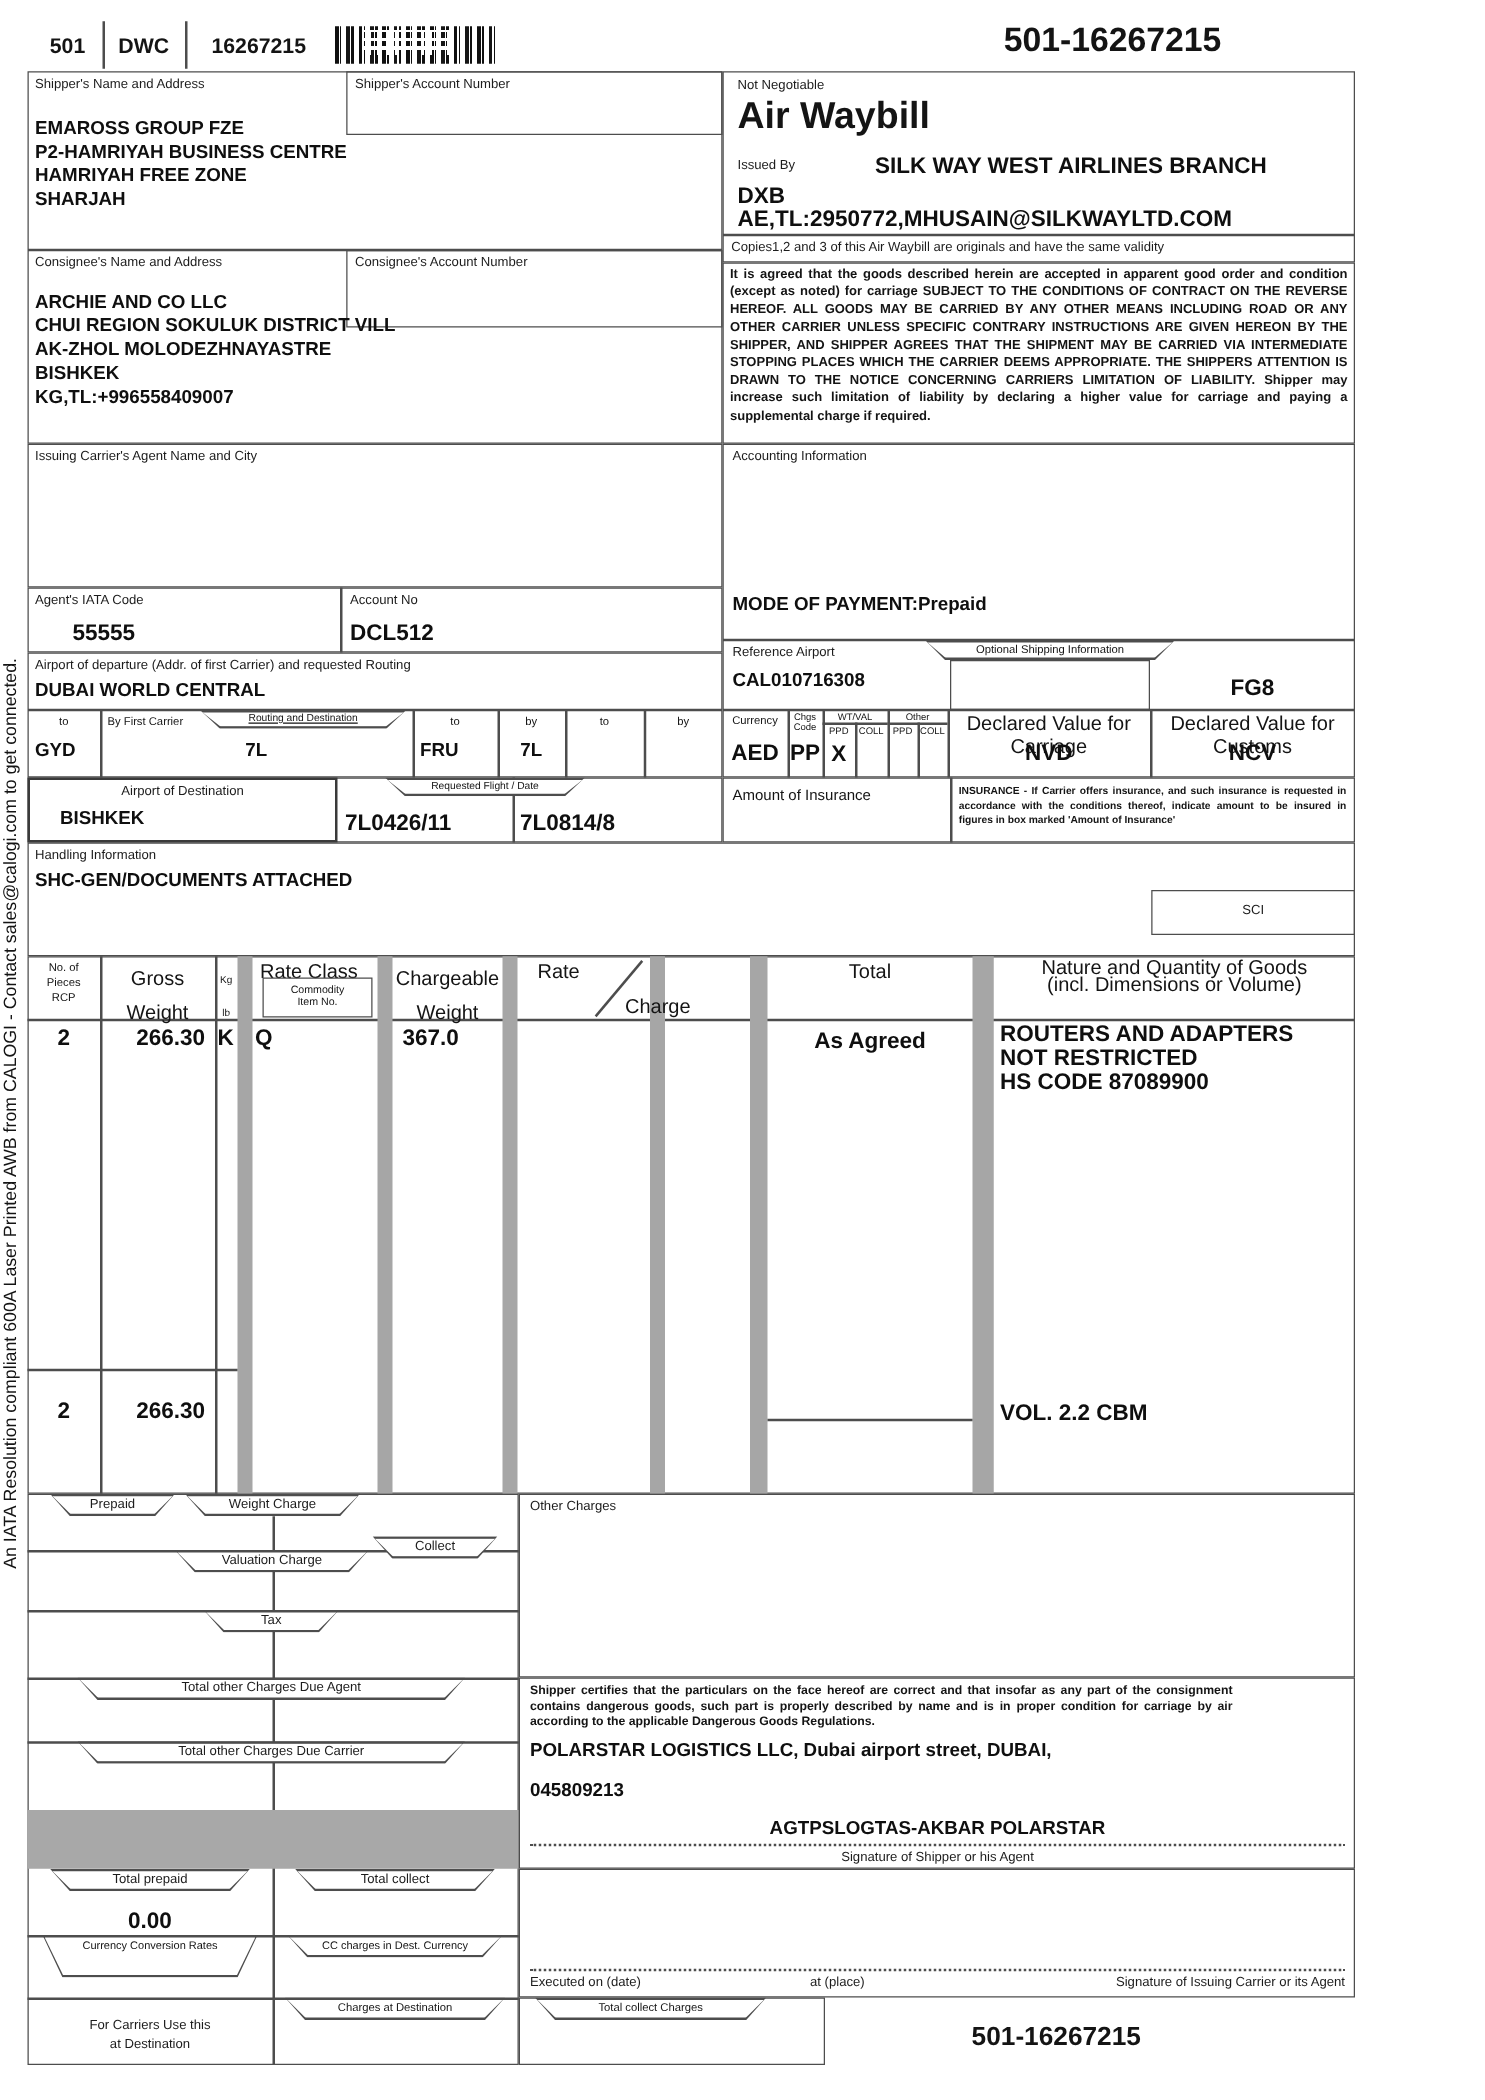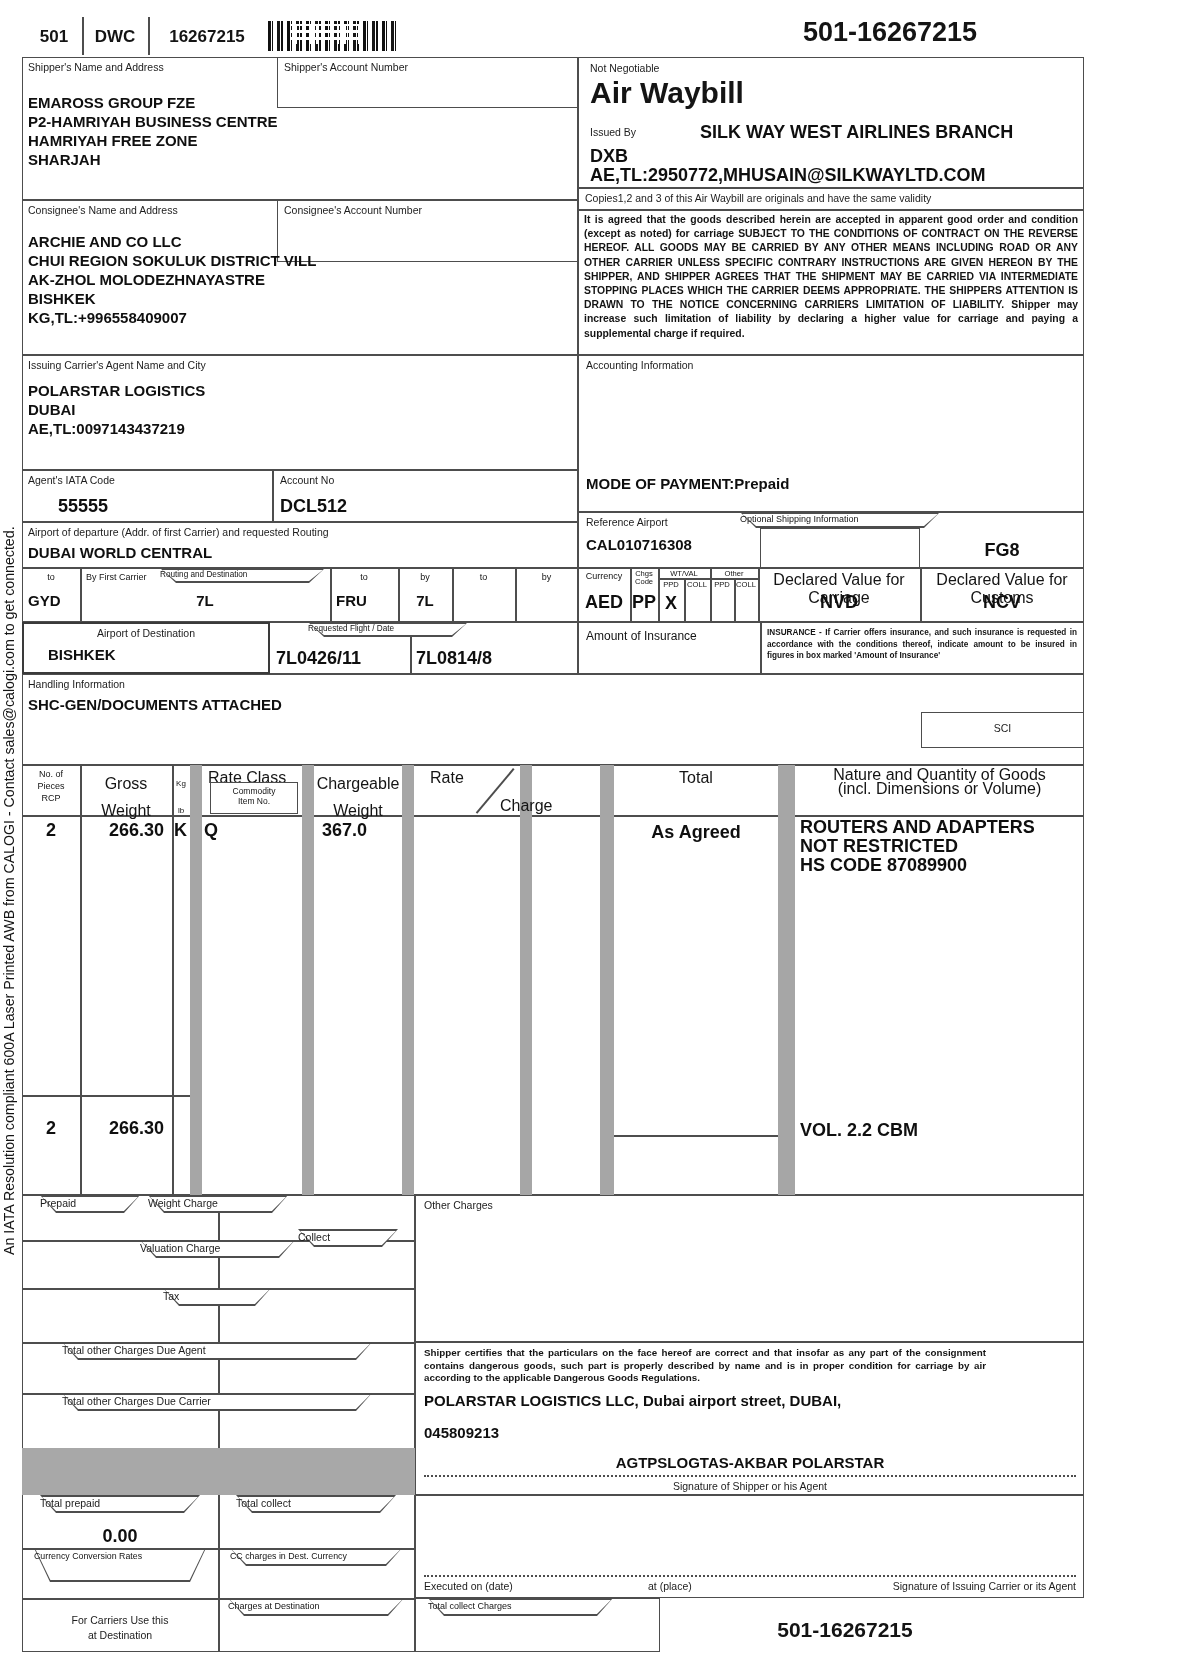--- a/index.html
+++ b/index.html
@@ -22,21 +22,21 @@
   .rt{text-align:right;}
   .pre{white-space:pre-line;}
   .jus{text-align:justify;}
   .dot{position:absolute;border-top:2.2px dotted #4d4d4d;height:0;}
   .smallcond{font-size:10.4px;font-weight:bold;line-height:14.2px;}
   .trap{position:absolute;}
   .trap .t-o{position:absolute;inset:0;background:#4d4d4d;
      clip-path:polygon(0 0,100% 0,calc(100% - 16px) 100%,16px 100%);}
   .trap .t-i{position:absolute;inset:1.6px;background:#fff;
      clip-path:polygon(0 0,100% 0,calc(100% - 15px) 100%,15px 100%);}
-  .trap .t-l{position:absolute;inset:0;}
+  .trap .t-l{position:absolute;inset:0;text-align:center;}
   .diag{position:absolute;width:58px;height:1.6px;background:#4d4d4d;
      transform:rotate(-50deg);transform-origin:center;}
   .barcode{position:absolute;background:
      repeating-linear-gradient(90deg,#101010 0 3px,#fff 3px 4px,#101010 4px 5px,#fff 5px 9px,#161616 9px 12px,#fff 12px 13px,#101010 13px 15px,#fff 15px 19px);}
   .barcode .bc-noise{position:absolute;left:22px;top:3px;width:72px;height:20px;
      background:repeating-linear-gradient(0deg,transparent 0 4px,#fff 4px 7px),
                 repeating-linear-gradient(90deg,transparent 0 5px,#fff 5px 7px);}
   .sideways{writing-mode:vertical-rl;transform:rotate(180deg);white-space:nowrap;}
 </style>
 </head>
@@ -70,23 +70,20 @@
   <div class="b lbl" style="left:28px;top:204px;">Consignee's Name and Address</div>
   <div class="b lbl" style="left:284px;top:204px;">Consignee's Account Number</div>
   <div class="b v15 pre" style="left:28px;top:232px;line-height:19px;">ARCHIE AND CO LLC
 CHUI REGION SOKULUK DISTRICT VILL
 AK-ZHOL MOLODEZHNAYASTRE
 BISHKEK
 KG,TL:+996558409007</div>
 
   <div class="b bx" style="left:22px;top:355px;width:556px;height:115px;"></div>
   <div class="b lbl" style="left:28px;top:359px;">Issuing Carrier's Agent Name and City</div>
-  <div class="b v15 pre" style="left:28px;top:381px;line-height:19px;">POLARSTAR LOGISTICS
-DUBAI
-AE,TL:0097143437219</div>
 
   <div class="b bx" style="left:22px;top:470px;width:556px;height:52px;"></div>
   <div class="vl" style="left:272px;top:470px;height:52px;"></div>
   <div class="b lbl" style="left:28px;top:474px;">Agent's IATA Code</div>
   <div class="b val" style="left:58px;top:496px;">55555</div>
   <div class="b lbl" style="left:280px;top:474px;">Account No</div>
   <div class="b val" style="left:280px;top:496px;">DCL512</div>
 
   <div class="b bx" style="left:22px;top:522px;width:556px;height:46px;"></div>
   <div class="b lbl" style="left:28px;top:526px;">Airport of departure (Addr. of first Carrier) and requested Routing</div>
@@ -96,21 +93,21 @@
   <div class="vl" style="left:80px;top:568px;height:54px;"></div>
   <div class="vl" style="left:330px;top:568px;height:54px;"></div>
   <div class="vl" style="left:398px;top:568px;height:54px;"></div>
   <div class="vl" style="left:452px;top:568px;height:54px;"></div>
   <div class="vl" style="left:515px;top:568px;height:54px;"></div>
   <div class="b s9 ctr" style="left:22px;top:572px;width:58px;">to</div>
   <div class="b s9" style="left:86px;top:572px;">By First Carrier</div>
   <div class="trap" style="left:160px;top:568px;width:165px;height:15px;">
     <div class="t-o"></div>
       <div class="t-i"></div>
-    <div class="t-l s8" style="line-height:14px;">Routing and Destination</div>
+    <div class="t-l s8" style="line-height:14px;text-decoration:underline;">Routing and Destination</div>
   </div>
   <div class="b s9 ctr" style="left:330px;top:572px;width:68px;">to</div>
   <div class="b s9 ctr" style="left:398px;top:572px;width:54px;">by</div>
   <div class="b s9 ctr" style="left:452px;top:572px;width:63px;">to</div>
   <div class="b s9 ctr" style="left:515px;top:572px;width:63px;">by</div>
   <div class="b v15" style="left:28px;top:592px;">GYD</div>
   <div class="b v15 ctr" style="left:80px;top:592px;width:250px;">7L</div>
   <div class="b v15" style="left:336px;top:592px;">FRU</div>
   <div class="b v15 ctr" style="left:398px;top:592px;width:54px;">7L</div>
 

